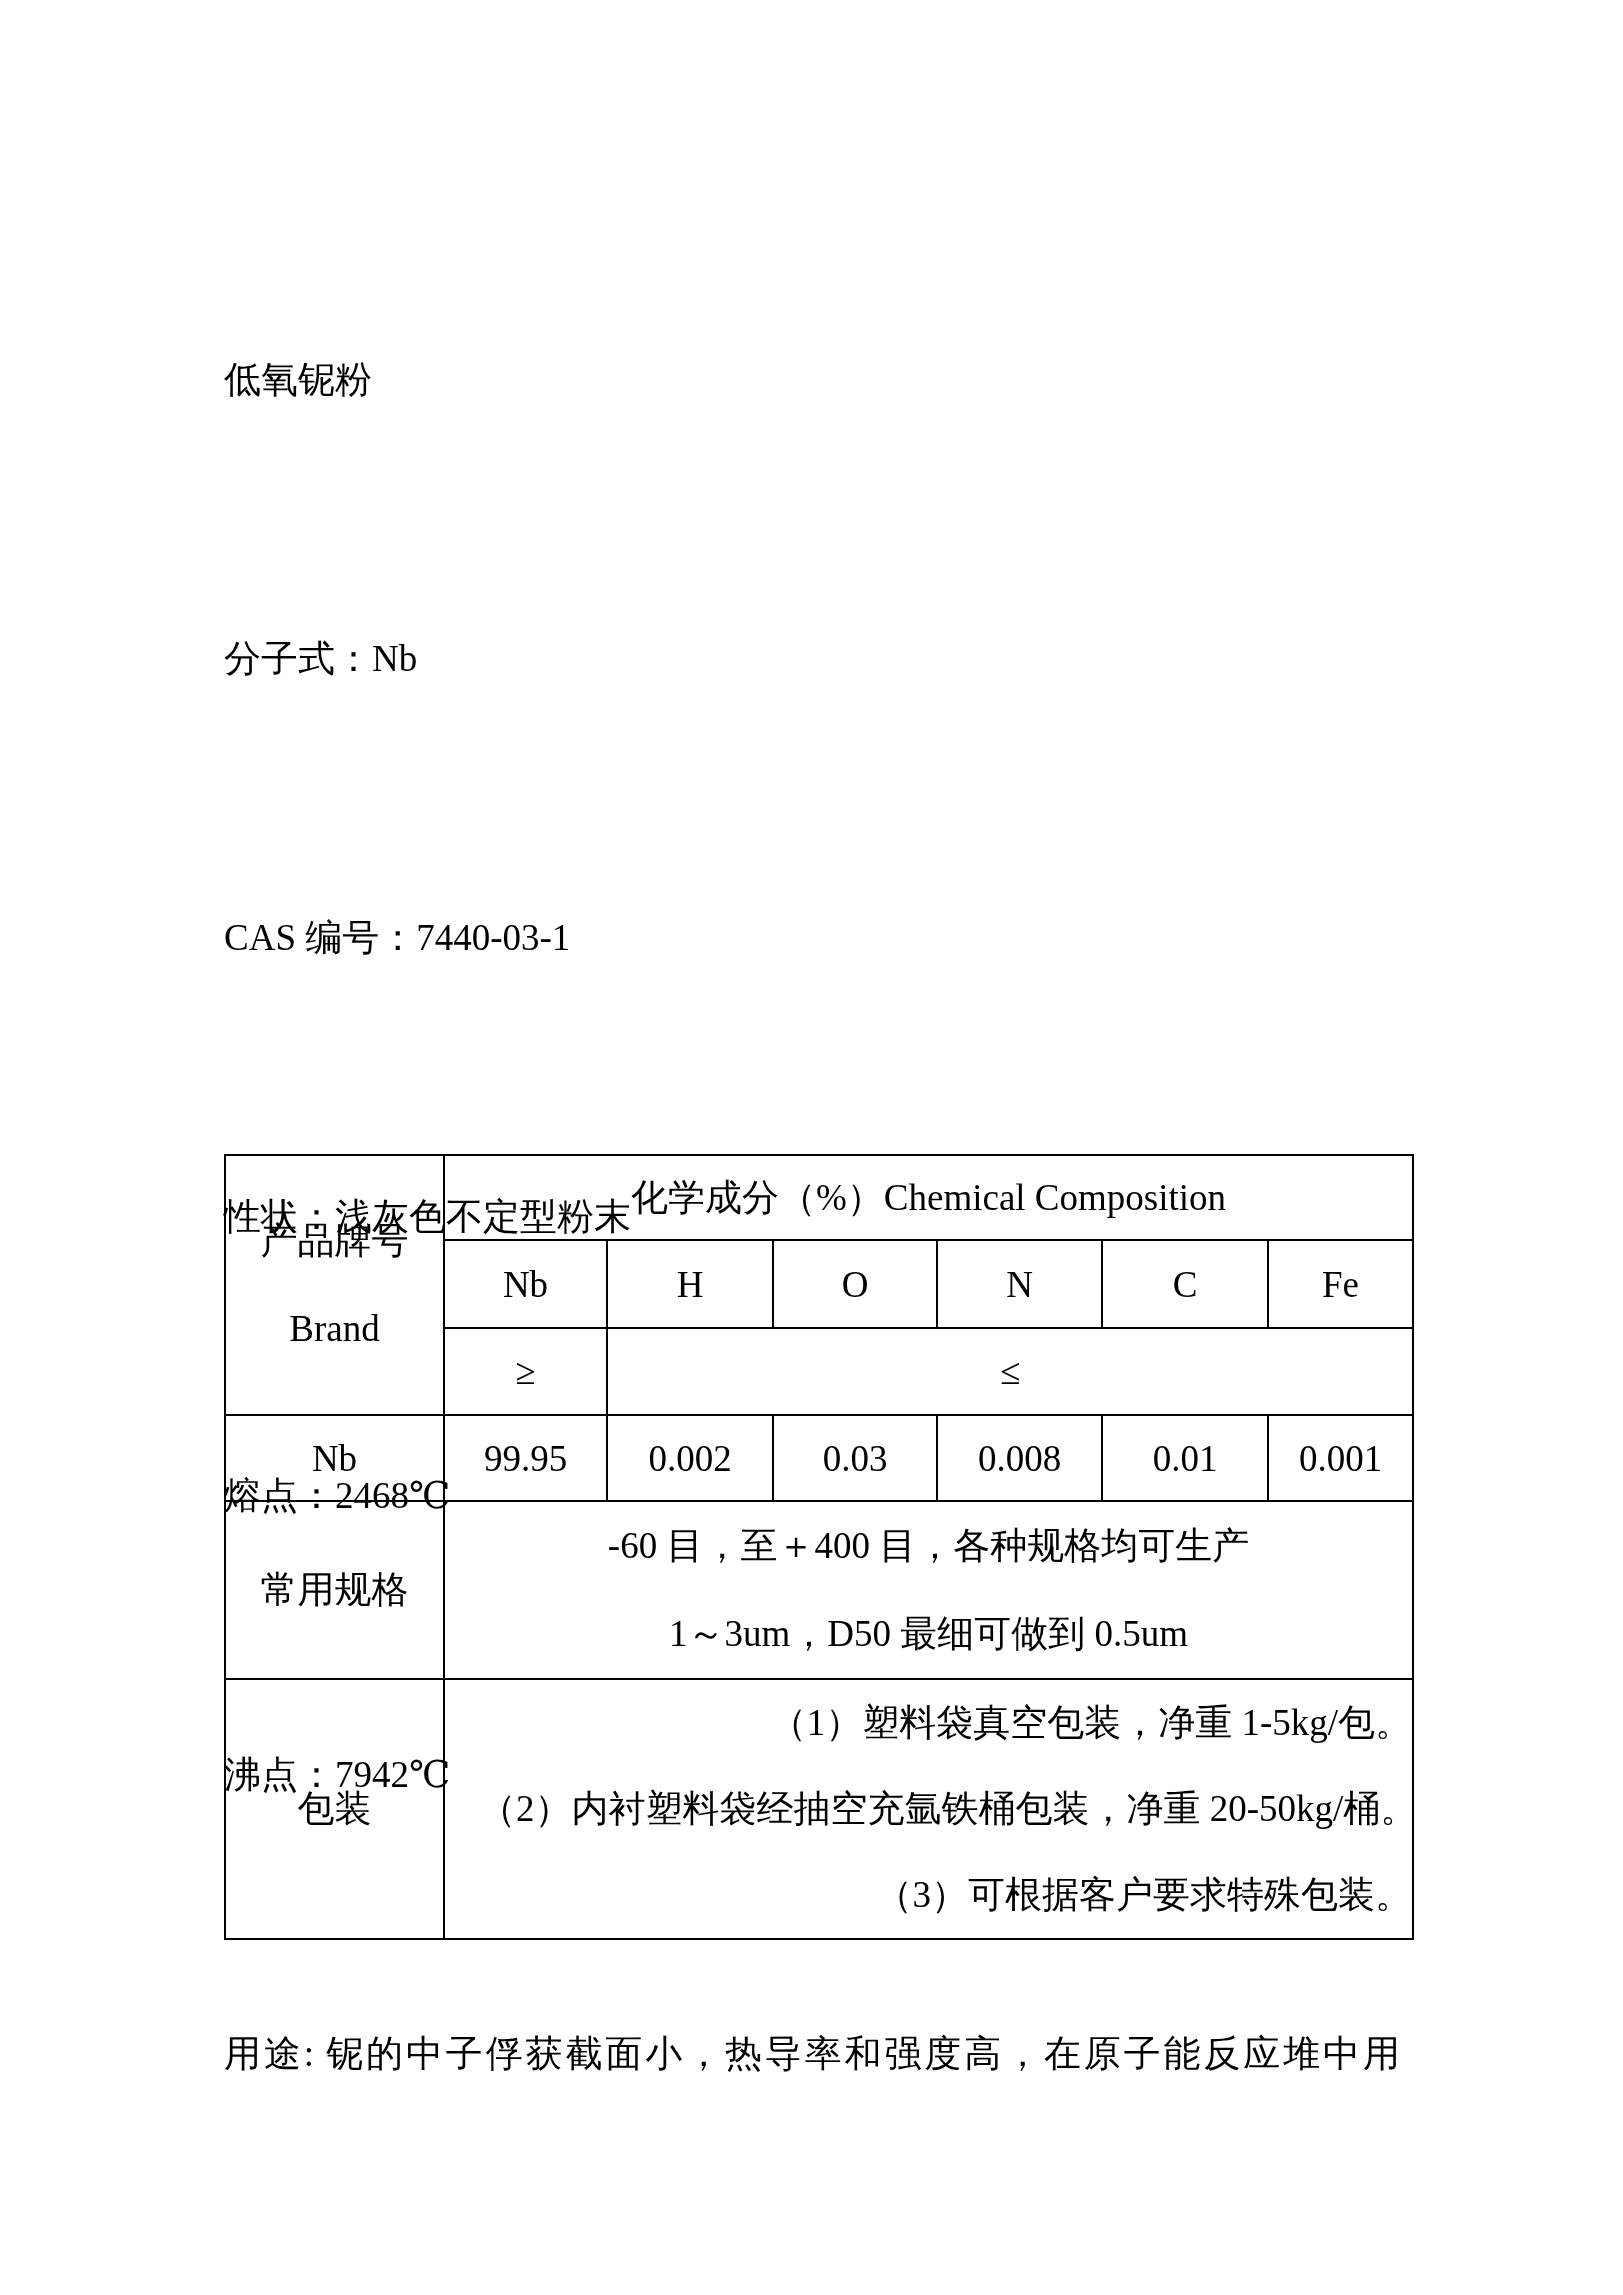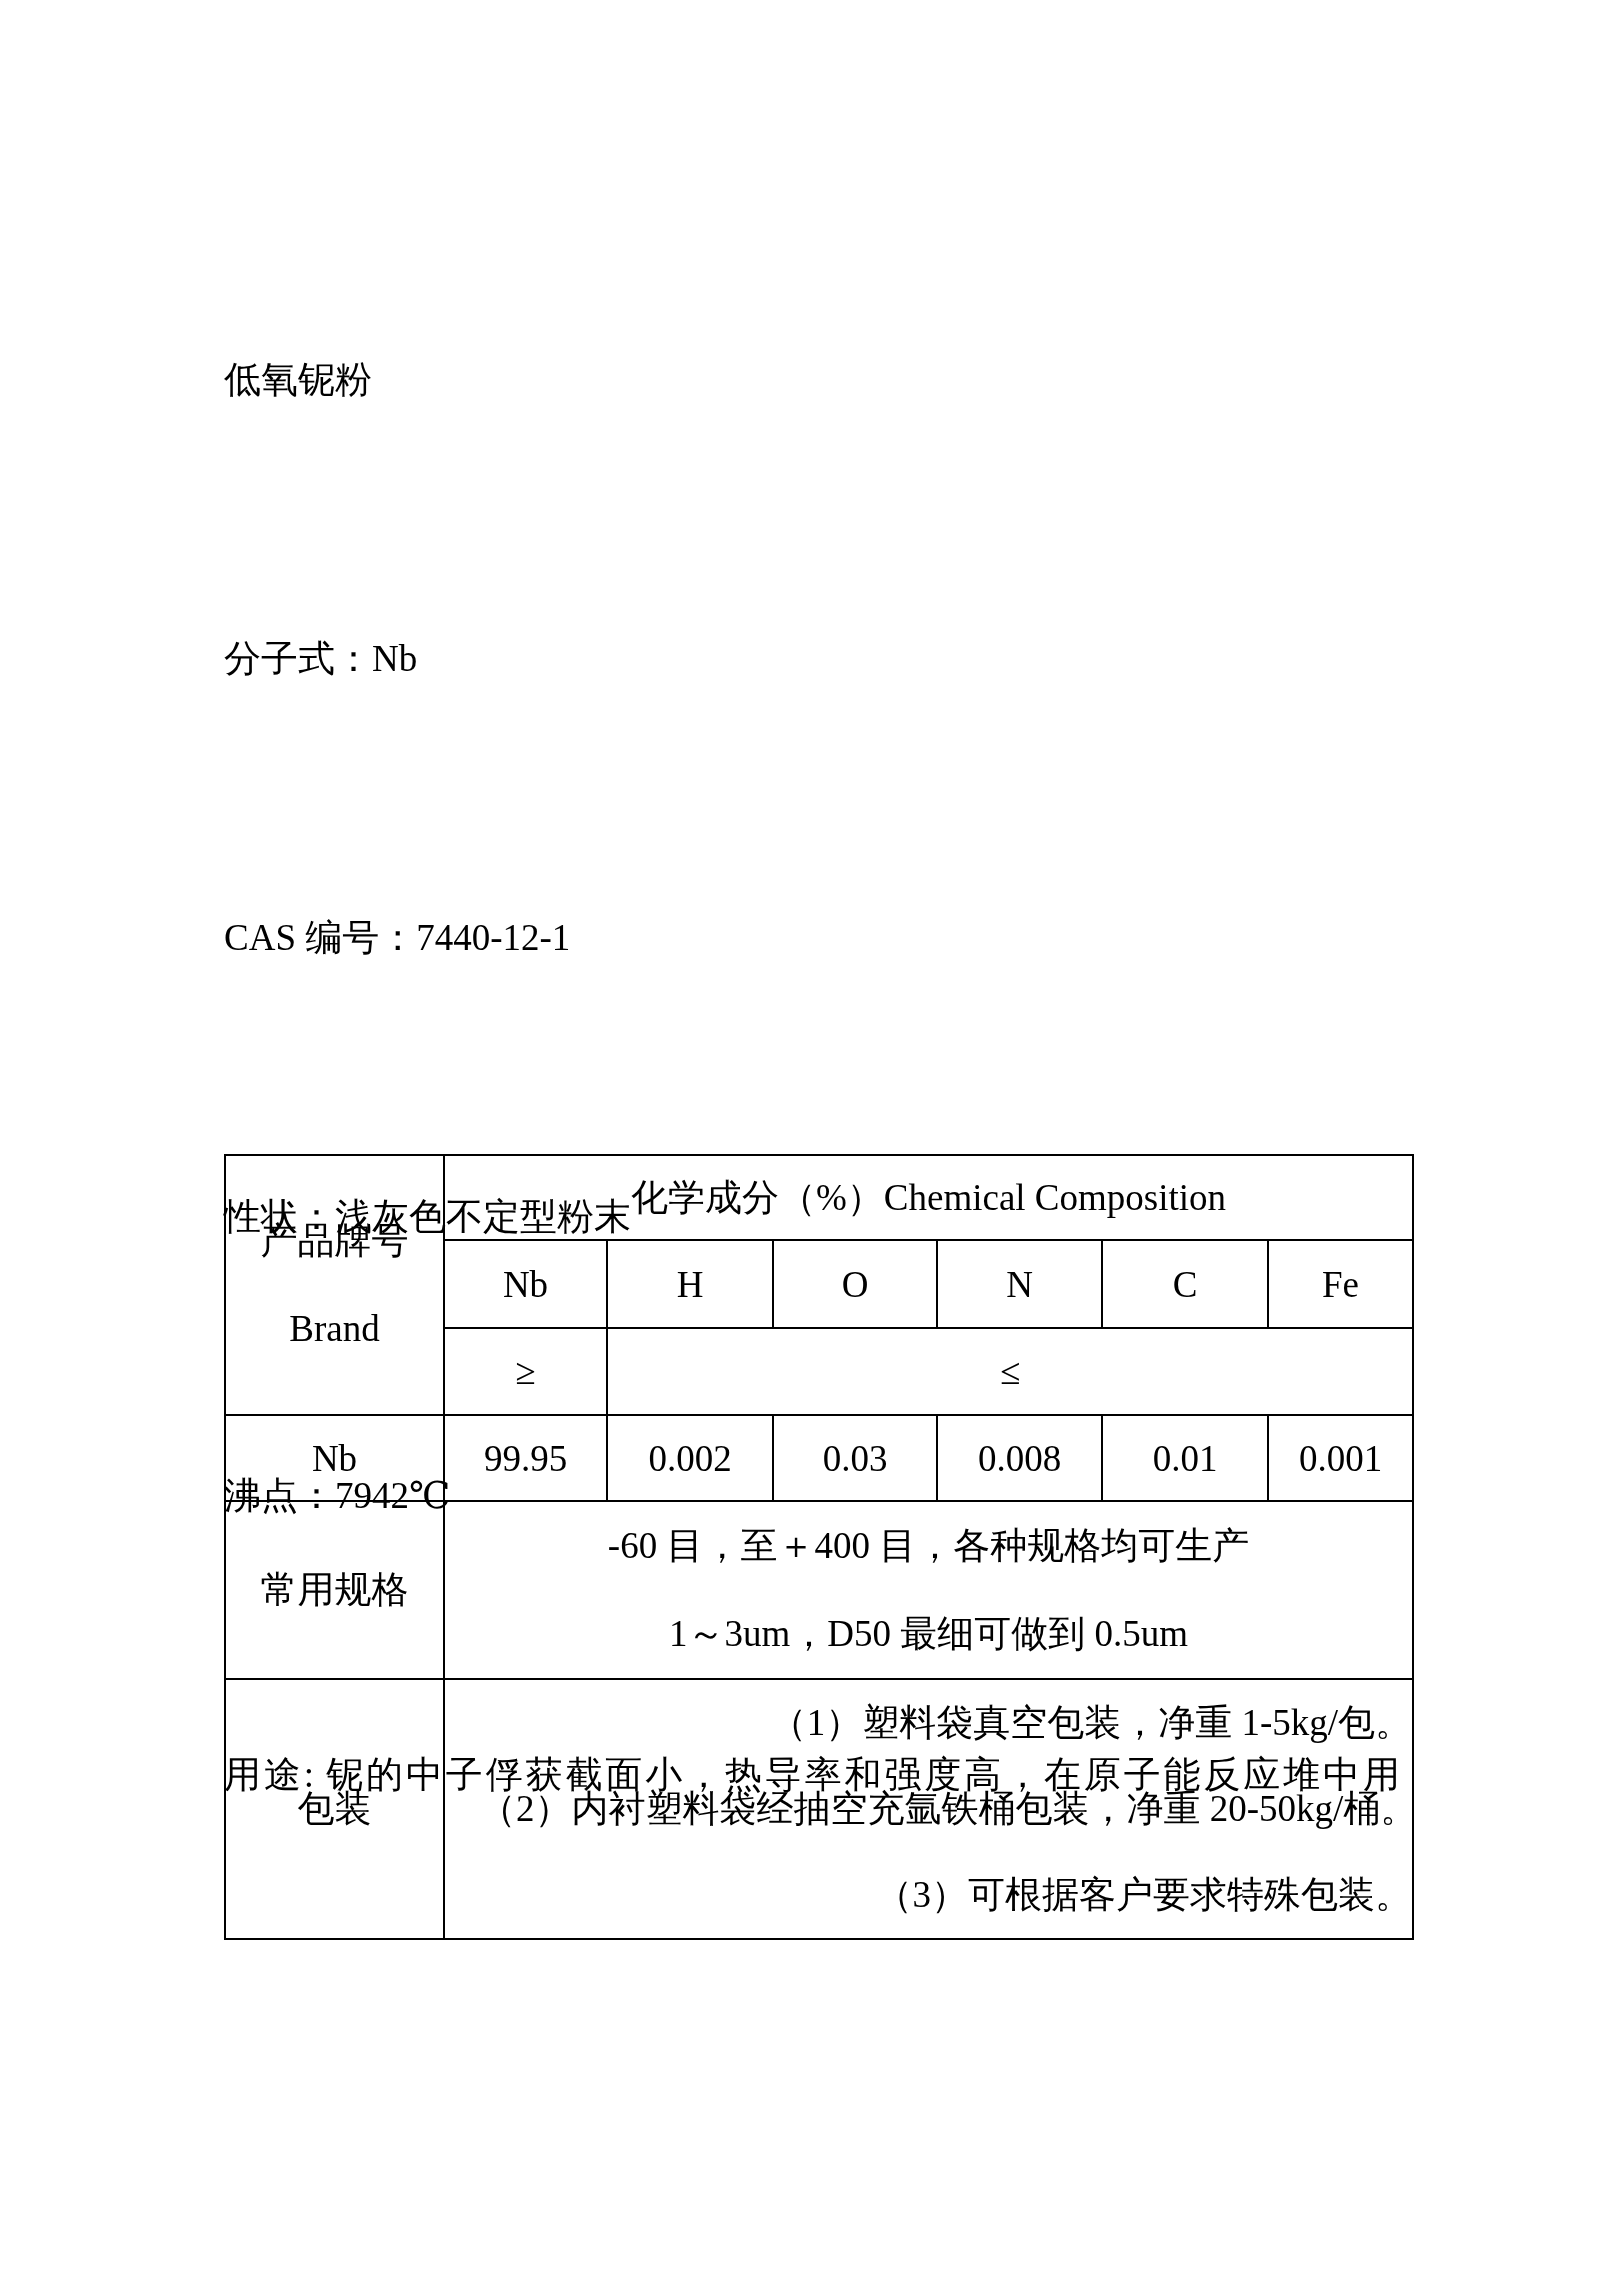--- a/index.html
+++ b/index.html
@@ -50,22 +50,23 @@
     white-space: nowrap;
     text-align: right;
   }
 </style>
 </head>
 <body>
 
 <div class="doc-text">
   <div class="line">低氧铌粉</div>
   <div class="line">分子式：Nb</div>
-  <div class="line">CAS 编号：7440-12-1</div>
+  <div class="line">CAS 编号：7440-03-1</div>
   <div class="line">性状：浅灰色不定型粉末</div>
+  <div class="line">熔点：2468℃</div>
   <div class="line">沸点：7942℃</div>
   <div class="line just">用途: 铌的中子俘获截面小，热导率和强度高，在原子能反应堆中用</div>
   
   
 </div>
 
 <table class="spec">
   <colgroup>
     <col style="width:219px">
     <col style="width:163px">

